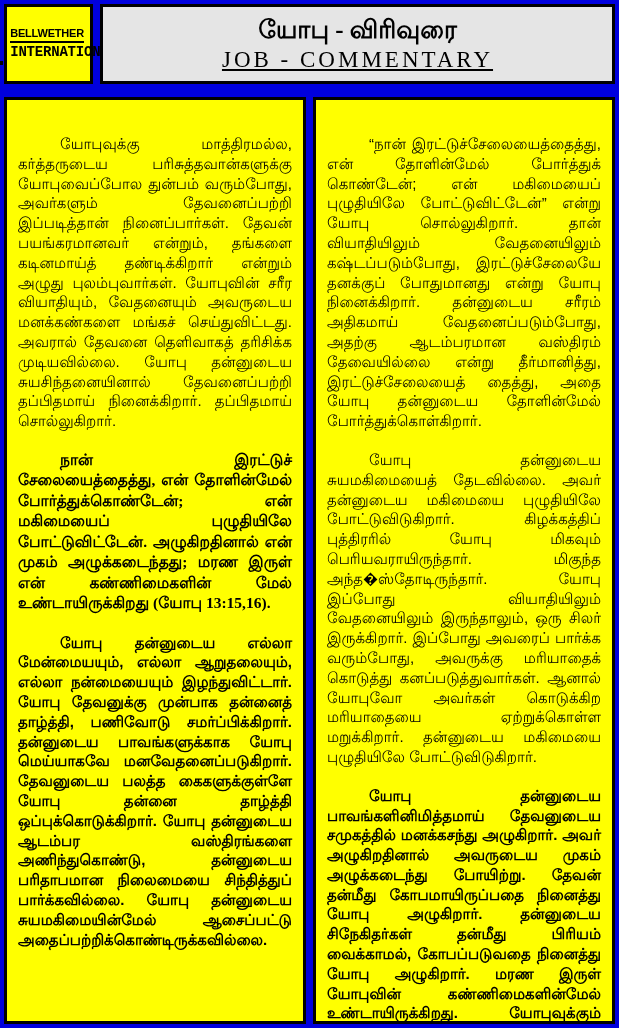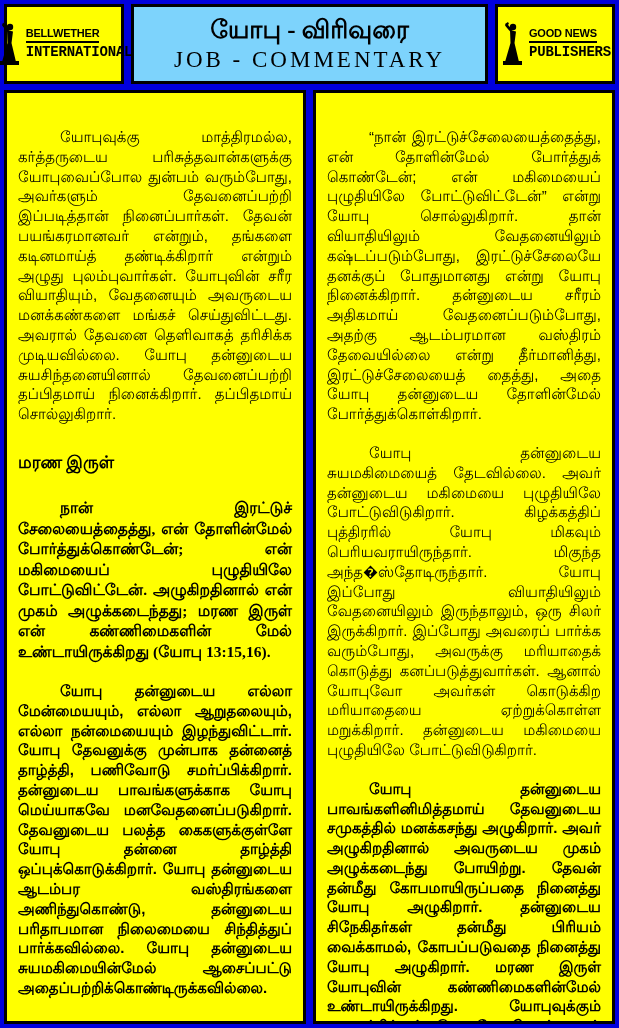--- a/index.html
+++ b/index.html
@@ -11,57 +11,58 @@
   }
   .page {
     box-sizing:border-box;
     width:619px; height:1028px;
     padding:4px;
     display:flex; flex-direction:column; gap:6px;
   }
   .header { display:flex; gap:7px; height:80px; flex:0 0 auto; }
   .logo-box {
     box-sizing:border-box;
-    width:120px; background:#FFFF00; border:3px solid #000;
+    width:89px; background:#FFFF00; border:3px solid #000;
     display:flex; align-items:center; justify-content:center; gap:4px;
     padding:2px;
   }
   .logo-icon svg { display:block; }
   .logo-text { display:flex; flex-direction:column; align-items:flex-start; }
   .logo-line1 {
     font-weight:bold; font-size:11px; line-height:1.15;
     letter-spacing:-0.2px; border-bottom:2px solid #000; padding-bottom:1px;
     white-space:nowrap;
   }
   .logo-line2 {
     font-weight:bold; font-size:14px; line-height:1.3;
     letter-spacing:-0.2px; white-space:nowrap;font-family:Liberation Mono, monospace;
   }
   .title-box {
     box-sizing:border-box;
-    flex:1; background:#7dd3fc; border:3px solid #000;
+    flex:1; background:#e5e5e5; border:3px solid #000;
     display:flex; flex-direction:column; align-items:center; justify-content:center;
     gap:4px;
   }
   .title-tamil {
     font-weight:bold; font-size:25px; line-height:1.1;
     font-family:"Liberation Serif", serif;
   }
   .title-english {
     font-family:"Liberation Serif", serif;
-    font-size:23px; letter-spacing:3px; line-height:1.1;
+    font-size:23px; letter-spacing:3px; line-height:1.1;text-decoration:underline;
   }
   .content { flex:1 1 auto; display:flex; gap:7px; min-height:0; }
   .column {
     box-sizing:border-box;
     flex:1; background:#FFFF00; border:3px solid #000;
     padding:34px 11px 10px 11px;
     font-size:15px; line-height:1.32;
     text-align:justify;
     overflow:hidden;
+    margin-top:7px;
   }
   .para { margin:0 0 19px 0; text-indent:42px; }
   .para:last-child { margin-bottom:0;font-weight:bold; }
   .quote-para { font-weight:bold; font-family:"Liberation Serif", serif; font-size:15.5px; }
   .section-heading {
     font-weight:bold; font-size:17px;
     margin:28px 0 24px 0; text-align:left; text-indent:0;
     font-family:"Liberation Serif", serif;
   }
 </style>
@@ -88,45 +89,27 @@
         <div class="logo-line1">BELLWETHER</div>
         <div class="logo-line2">INTERNATIONAL</div>
       </div>
     </div>
 
     <div class="title-box">
       <div class="title-tamil">யோபு - விரிவுரை</div>
       <div class="title-english">JOB - COMMENTARY</div>
     </div>
 
-    <div class="logo-box">
-      <span class="logo-icon">
-        <svg width="26" height="46" viewBox="0 0 26 46" xmlns="http://www.w3.org/2000/svg">
-          <g fill="#000">
-            <circle cx="14" cy="6" r="3.2"></circle>
-            <path d="M11 9 L17 10.5 L15.5 22 L20 41 L6 41 L11.5 22 Z"></path>
-            <path d="M11.5 11 L6 4.5 L8.2 3 L13.5 9 Z"></path>
-            <path d="M6 3 L9 1 L10 3 L7 5 Z"></path>
-            <rect x="4" y="40" width="19" height="4"></rect>
-          </g>
-        </svg>
-      </span>
-      <div class="logo-text">
-        <div class="logo-line1">GOOD NEWS</div>
-        <div class="logo-line2">PUBLISHERS</div>
-      </div>
-    </div>
 
   </div>
 
   <div class="content">
 
     <div class="column">
       <p class="para">யோபுவுக்கு மாத்திரமல்ல, கர்த்தருடைய பரிசுத்தவான்களுக்கு யோபுவைப்போல துன்பம் வரும்போது, அவர்களும் தேவனைப்பற்றி இப்படித்தான் நினைப்பார்கள். தேவன் பயங்கரமானவர் என்றும், தங்களை கடினமாய்த் தண்டிக்கிறார் என்றும் அழுது புலம்புவார்கள். யோபுவின் சரீர வியாதியும், வேதனையும் அவருடைய மனக்கண்களை மங்கச் செய்துவிட்டது. அவரால் தேவனை தெளிவாகத் தரிசிக்க முடியவில்லை. யோபு தன்னுடைய சுயசிந்தனையினால் தேவனைப்பற்றி தப்பிதமாய் நினைக்கிறார். தப்பிதமாய் சொல்லுகிறார்.</p>
-      <h3 class="section-heading">மரண இருள்</h3>
       <p class="para quote-para">நான் இரட்டுச் சேலையைத்தைத்து, என் தோளின்மேல் போர்த்துக்கொண்டேன்; என் மகிமையைப் புழுதியிலே போட்டுவிட்டேன். அழுகிறதினால் என் முகம் அழுக்கடைந்தது; மரண இருள் என் கண்ணிமைகளின் மேல் உண்டாயிருக்கிறது (யோபு 13:15,16).</p>
       <p class="para">யோபு தன்னுடைய எல்லா மேன்மையயும், எல்லா ஆறுதலையும், எல்லா நன்மையையும் இழந்துவிட்டார். யோபு தேவனுக்கு முன்பாக தன்னைத் தாழ்த்தி, பணிவோடு சமர்ப்பிக்கிறார். தன்னுடைய பாவங்களுக்காக யோபு மெய்யாகவே மனவேதனைப்படுகிறார். தேவனுடைய பலத்த கைகளுக்குள்ளே யோபு தன்னை தாழ்த்தி ஒப்புக்கொடுக்கிறார். யோபு தன்னுடைய ஆடம்பர வஸ்திரங்களை அணிந்துகொண்டு, தன்னுடைய பரிதாபமான நிலைமையை சிந்தித்துப் பார்க்கவில்லை. யோபு தன்னுடைய சுயமகிமையின்மேல் ஆசைப்பட்டு அதைப்பற்றிக்கொண்டிருக்கவில்லை.</p>
     </div>
 
     <div class="column">
       <p class="para">“நான் இரட்டுச்சேலையைத்தைத்து, என் தோளின்மேல் போர்த்துக் கொண்டேன்; என் மகிமையைப் புழுதியிலே போட்டுவிட்டேன்” என்று யோபு சொல்லுகிறார். தான் வியாதியிலும் வேதனையிலும் கஷ்டப்படும்போது, இரட்டுச்சேலையே தனக்குப் போதுமானது என்று யோபு நினைக்கிறார். தன்னுடைய சரீரம் அதிகமாய் வேதனைப்படும்போது, அதற்கு ஆடம்பரமான வஸ்திரம் தேவையில்லை என்று தீர்மானித்து, இரட்டுச்சேலையைத் தைத்து, அதை யோபு தன்னுடைய தோளின்மேல் போர்த்துக்கொள்கிறார்.</p>
       <p class="para">யோபு தன்னுடைய சுயமகிமையைத் தேடவில்லை. அவர் தன்னுடைய மகிமையை புழுதியிலே போட்டுவிடுகிறார். கிழக்கத்திப் புத்திரரில் யோபு மிகவும் பெரியவராயிருந்தார். மிகுந்த அந்த�ஸ்தோடிருந்தார். யோபு இப்போது வியாதியிலும் வேதனையிலும் இருந்தாலும், ஒரு சிலர் இருக்கிறார். இப்போது அவரைப் பார்க்க வரும்போது, அவருக்கு மரியாதைக் கொடுத்து கனப்படுத்துவார்கள். ஆனால் யோபுவோ அவர்கள் கொடுக்கிற மரியாதையை ஏற்றுக்கொள்ள மறுக்கிறார். தன்னுடைய மகிமையை புழுதியிலே போட்டுவிடுகிறார்.</p>
       <p class="para">யோபு தன்னுடைய பாவங்களினிமித்தமாய் தேவனுடைய சமுகத்தில் மனக்கசந்து அழுகிறார். அவர் அழுகிறதினால் அவருடைய முகம் அழுக்கடைந்து போயிற்று. தேவன் தன்மீது கோபமாயிருப்பதை நினைத்து யோபு அழுகிறார். தன்னுடைய சிநேகிதர்கள் தன்மீது பிரியம் வைக்காமல், கோபப்படுவதை நினைத்து யோபு அழுகிறார். மரண இருள் யோபுவின் கண்ணிமைகளின்மேல் உண்டாயிருக்கிறது. யோபுவுக்கும் மரணத்திற்கும் இடையே கொஞ்சதூரம் மாத்திரமே இருக்கிறது. சீக்கிரத்தில் செத்துப்போவதே தனக்கு நலமானது என்று யோபு நினைக்கிறார்.</p>
     </div>
 

